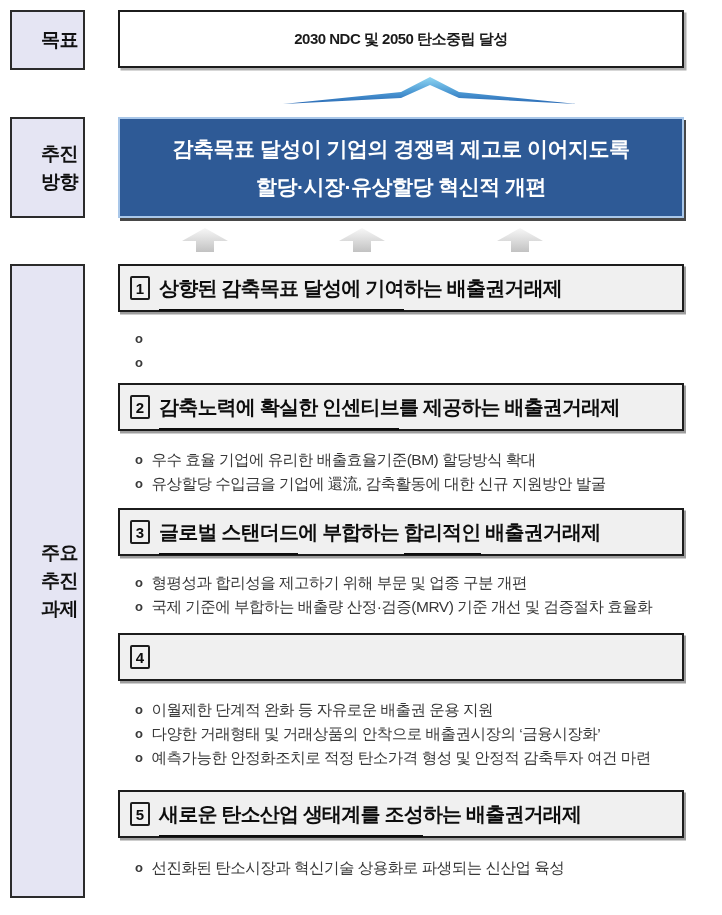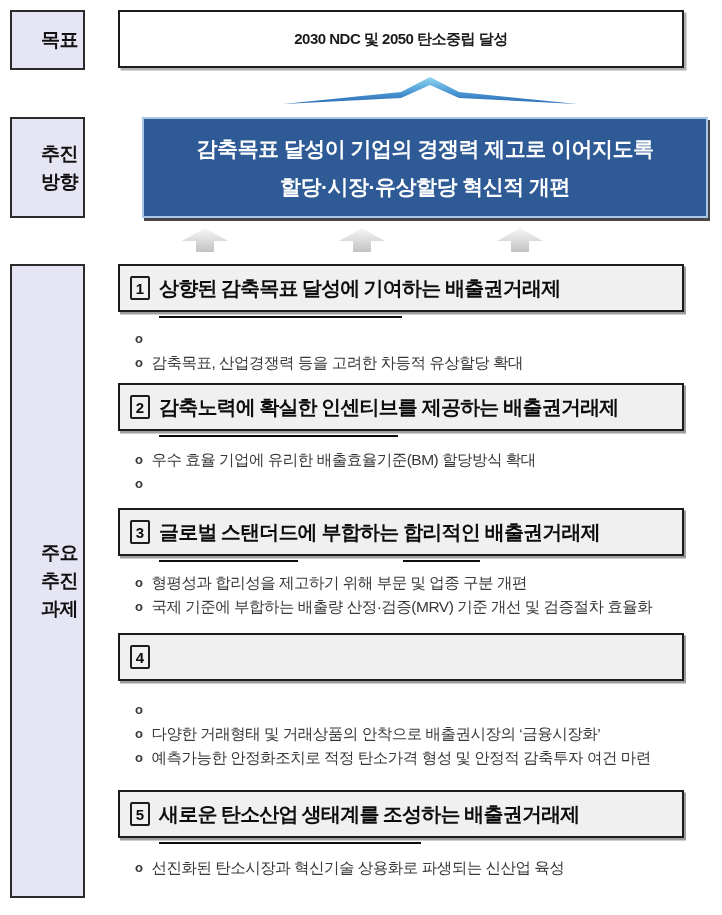--- a/index.html
+++ b/index.html
@@ -31,38 +31,38 @@
 
   
   .swoosh{position:absolute;left:283px;top:76px;width:294px;height:30px;}
 
   
   .direction-box{position:absolute;left:118px;top:117px;width:566px;height:101px;box-sizing:border-box;
             background:var(--accent-blue);border:2px solid #A9C7E9;
             box-shadow:2px 3px 0 rgba(25,25,25,.8);
             display:flex;flex-direction:column;align-items:center;justify-content:center;
             font-weight:bold;font-size:21px;line-height:38px;color:#fff;letter-spacing:-0.5px;
-            text-align:center;margin-left:24px;}
+            text-align:center;}
 
   
   .uparrow{position:absolute;top:228px;width:46px;height:24px;}
   .uparrow.a1{left:182px;} .uparrow.a2{left:339px;} .uparrow.a3{left:497px;}
 
   
   .task-header{position:absolute;left:118px;width:566px;height:48px;box-sizing:border-box;
             background:var(--header-gray);border:2px solid var(--border-dark);
             box-shadow:2px 2.5px 0 rgba(60,60,60,.5);
             display:flex;align-items:center;padding-left:10px;
             font-weight:bold;font-size:20px;color:#0D0D0D;letter-spacing:-0.8px;white-space:nowrap;}
   .task-header.h1{top:264px;} .task-header.h2{top:383px;} .task-header.h3{top:508px;}
   .task-header.h4{top:633px;} .task-header.h5{top:790px;}
   .numbox{display:inline-flex;align-items:center;justify-content:center;flex:none;
             width:20px;height:24px;box-sizing:border-box;border:2px solid #1C1C1C;border-radius:2px;
             font-size:15px;font-weight:bold;margin-right:9px;letter-spacing:0;}
-  .u{border-bottom:2px solid #0D0D0D;padding-bottom:17px;font-family:Liberation Serif, serif;}
+  .u{border-bottom:2px solid #0D0D0D;padding-bottom:10px;}
 
   
   .bullets{position:absolute;left:135px;width:566px;font-size:15.5px;color:#383838;
             letter-spacing:-0.5px;}
   .bullets.b1{top:327px;} .bullets.b2{top:448px;} .bullets.b3{top:571px;}
   .bullets.b4{top:698px;} .bullets.b5{top:856px;}
   .bullet{display:flex;line-height:24px;white-space:nowrap;}
   .bm{font-weight:bold;font-size:13px;margin-right:9px;flex:none;line-height:24px;}
 </style>
 </head>
@@ -134,35 +134,35 @@
   <div class="task-header h1">
     <span class="numbox">1</span>
     <span><span class="u">상향된 감축목표 달성에 기여</span><span>하는 배출권거래제</span></span>
   </div>
   <div class="bullets b1">
     <div class="bullet">
         <span class="bm">o</span>
       </div>
     <div class="bullet">
         <span class="bm">o</span>
-        <span>감축목표, 산업경쟁력 등을 고려한 차등적 유상할당 확대</span>
       </div>
   </div>
 
   <div class="task-header h2">
     <span class="numbox">2</span>
     <span><span class="u">감축노력에 확실한 인센티브</span><span>를 제공하는 배출권거래제</span></span>
   </div>
   <div class="bullets b2">
     <div class="bullet">
         <span class="bm">o</span>
         <span>우수 효율 기업에 유리한 배출효율기준(BM) 할당방식 확대</span>
       </div>
     <div class="bullet">
         <span class="bm">o</span>
+        <span>유상할당 수입금을 기업에 還流, 감축활동에 대한 신규 지원방안 발굴</span>
       </div>
   </div>
 
   <div class="task-header h3">
     <span class="numbox">3</span>
     <span><span class="u">글로벌 스탠더드</span><span>에 부합하는 </span><span class="u">합리적인</span><span> 배출권거래제</span></span>
   </div>
   <div class="bullets b3">
     <div class="bullet">
         <span class="bm">o</span>
@@ -173,20 +173,21 @@
         <span>국제 기준에 부합하는 배출량 산정·검증(MRV) 기준 개선 및 검증절차 효율화</span>
       </div>
   </div>
 
   <div class="task-header h4">
     <span class="numbox">4</span>
   </div>
   <div class="bullets b4">
     <div class="bullet">
         <span class="bm">o</span>
+        <span>이월제한 단계적 완화 등 자유로운 배출권 운용 지원</span>
       </div>
     <div class="bullet">
         <span class="bm">o</span>
         <span>다양한 거래형태 및 거래상품의 안착으로 배출권시장의 ‘금융시장화’</span>
       </div>
     <div class="bullet">
         <span class="bm">o</span>
         <span>예측가능한 안정화조치로 적정 탄소가격 형성 및 안정적 감축투자 여건 마련</span>
       </div>
   </div>

